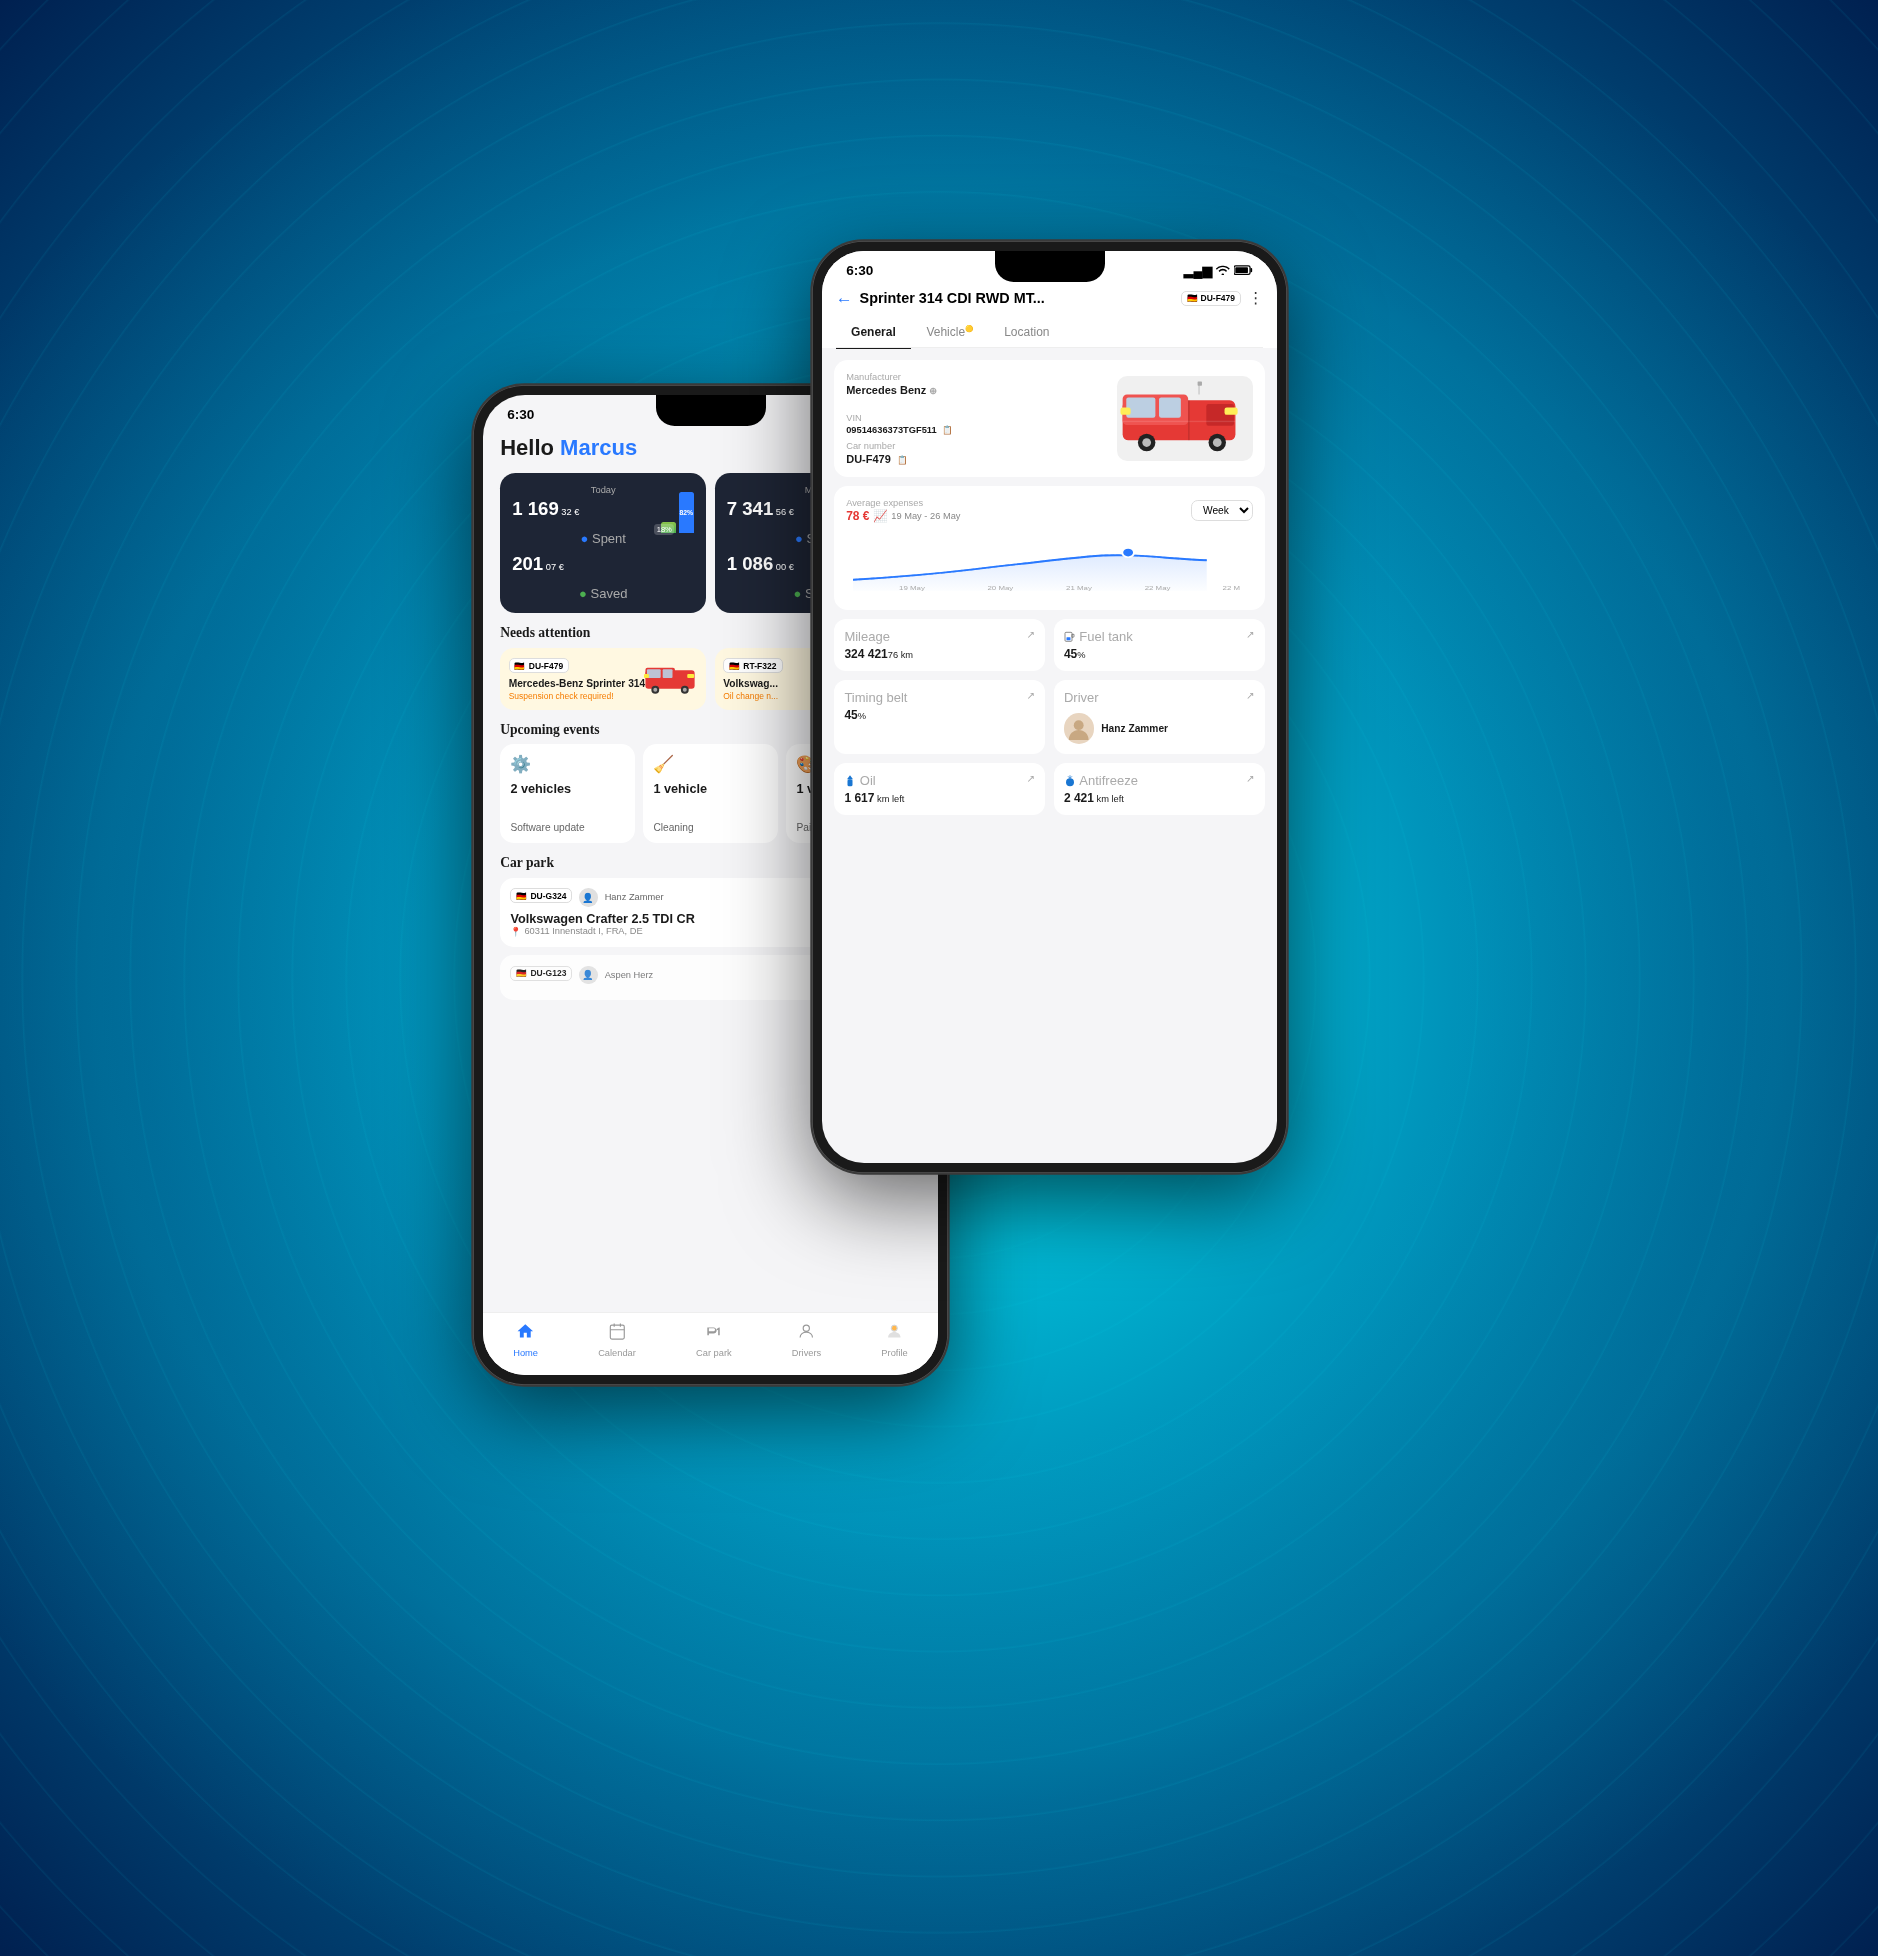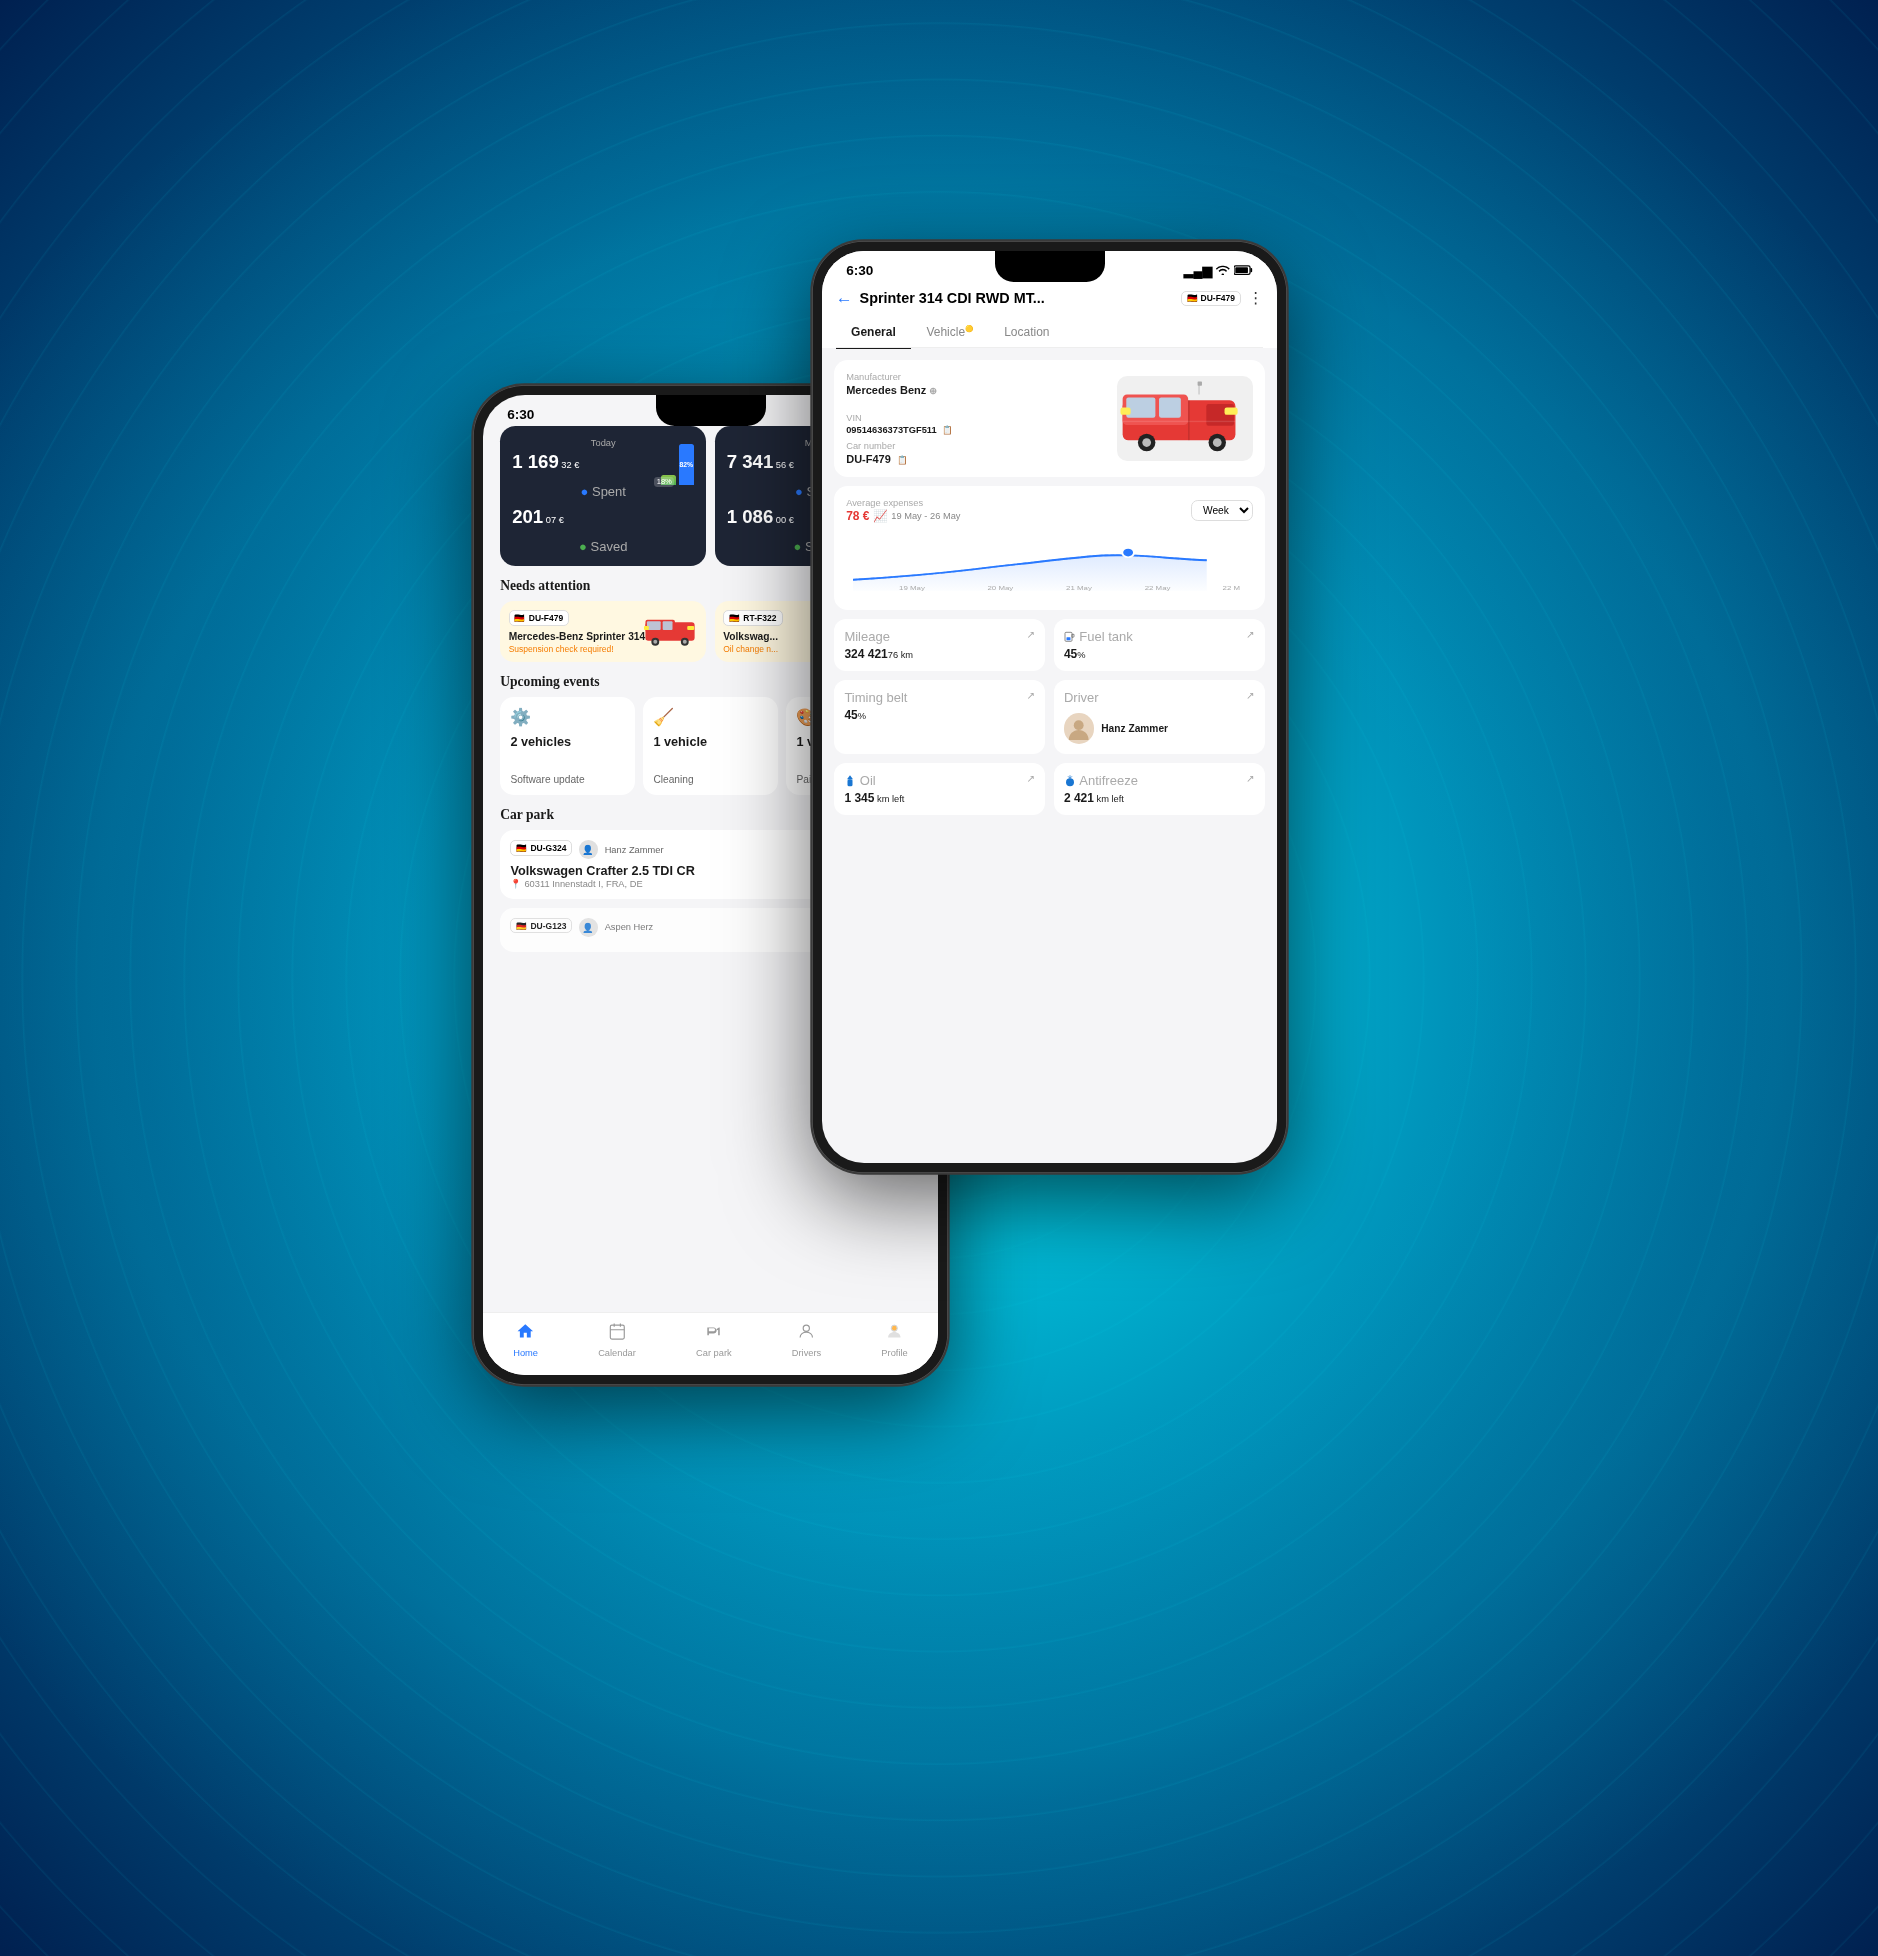--- a/index.html
+++ b/index.html
@@ -443,20 +443,26 @@
             <span>
               <svg width="18.6" height="10.2" viewBox="0 0 22 12">
                   <rect x="0" y="1" width="19" height="10" rx="2" stroke="#000" stroke-width="1.5" fill="none"></rect>
                   <rect x="19.5" y="3.5" width="2" height="5" rx="1" fill="#000"></rect>
                   <rect x="1.5" y="2.5" width="15" height="7" rx="1" fill="#000"></rect>
                 </svg>
             </span>
           </div>
         </div>
 
+        <div class="home-header">
+          <div class="hello-text">
+            <span>Hello </span><span class="hello-name">Marcus</span>
+          </div>
+          <div class="bell-icon">🔔</div>
+        </div>
 
         <div class="home-scroll">
 
           <div class="stats-row">
 
             <div class="stat-card">
               <div class="stat-label">Today</div>
               <div style="display:flex;align-items:baseline;gap:2.5px;">
                 <span class="stat-amount">1 169</span>
                 <span class="stat-amount-sm">32 €</span>
@@ -853,21 +859,21 @@
                     <svg width="12" height="13.6" viewBox="0 0 24 26">
                         <path d="M12 2L6 10h12L12 2z" fill="#1976D2"></path>
                         <rect x="7" y="10" width="10" height="14" rx="3" fill="#1976D2"></rect>
                       </svg>
                   </span>
                   <span class="metric-label">Oil</span>
                 </div>
                 <span class="arrow-icon">↗</span>
               </div>
               <div class="metric-value">
-                <span>1 345</span><span class="metric-value-sm"> <span>km left</span></span>
+                <span>1 617</span><span class="metric-value-sm"> <span>km left</span></span>
               </div>
             </div>
 
             <div class="metric-card">
               <div style="display:flex;justify-content:space-between;">
                 <div style="display:flex;align-items:center;gap:3.4px;">
                   <span>
                     <svg width="12" height="13.6" viewBox="0 0 24 26">
                         <circle cx="12" cy="16" r="8" fill="#1976D2"></circle>
                         <path d="M12 2v6M8 4l4 4 4-4" stroke="#1976D2" stroke-width="1.5" fill="none"></path>

